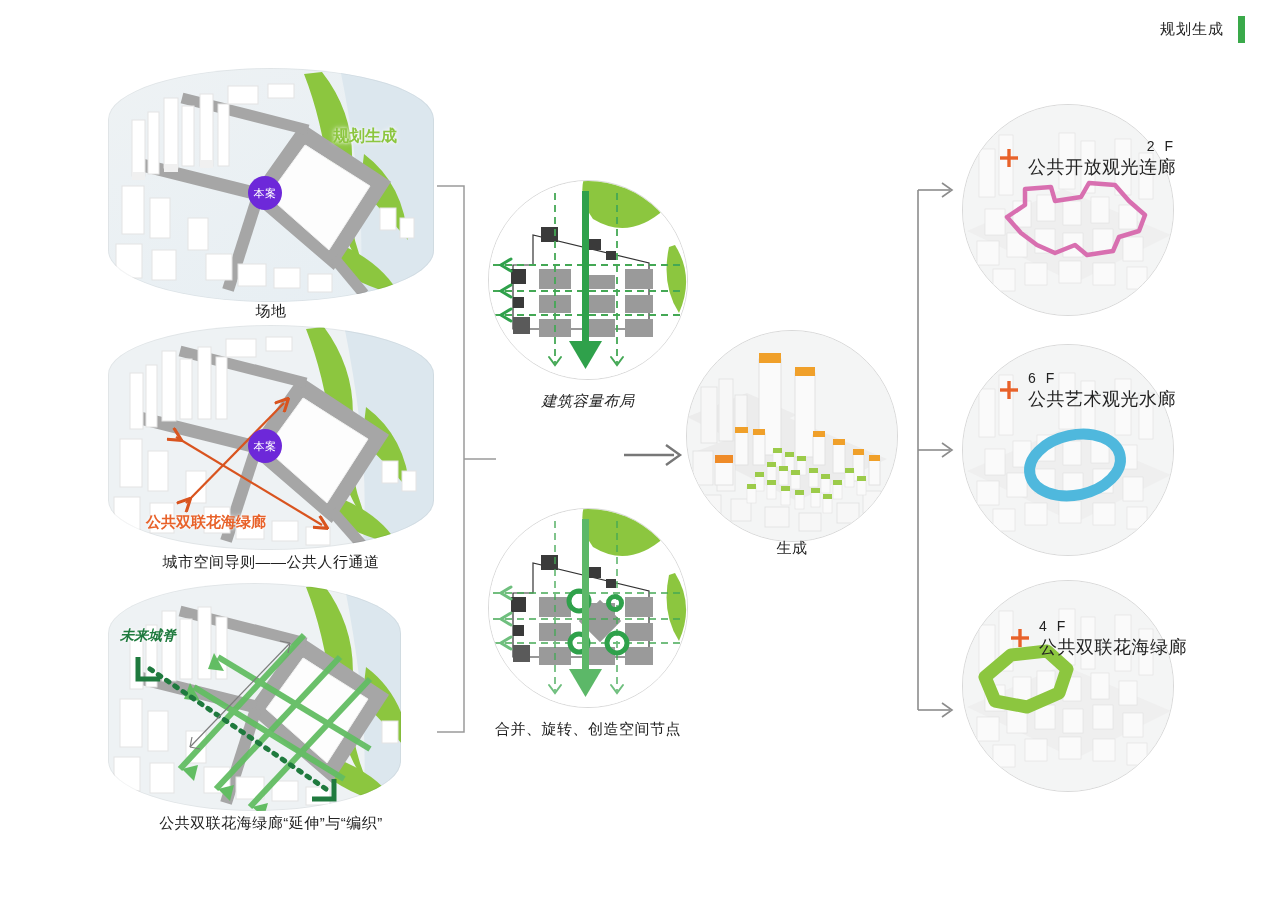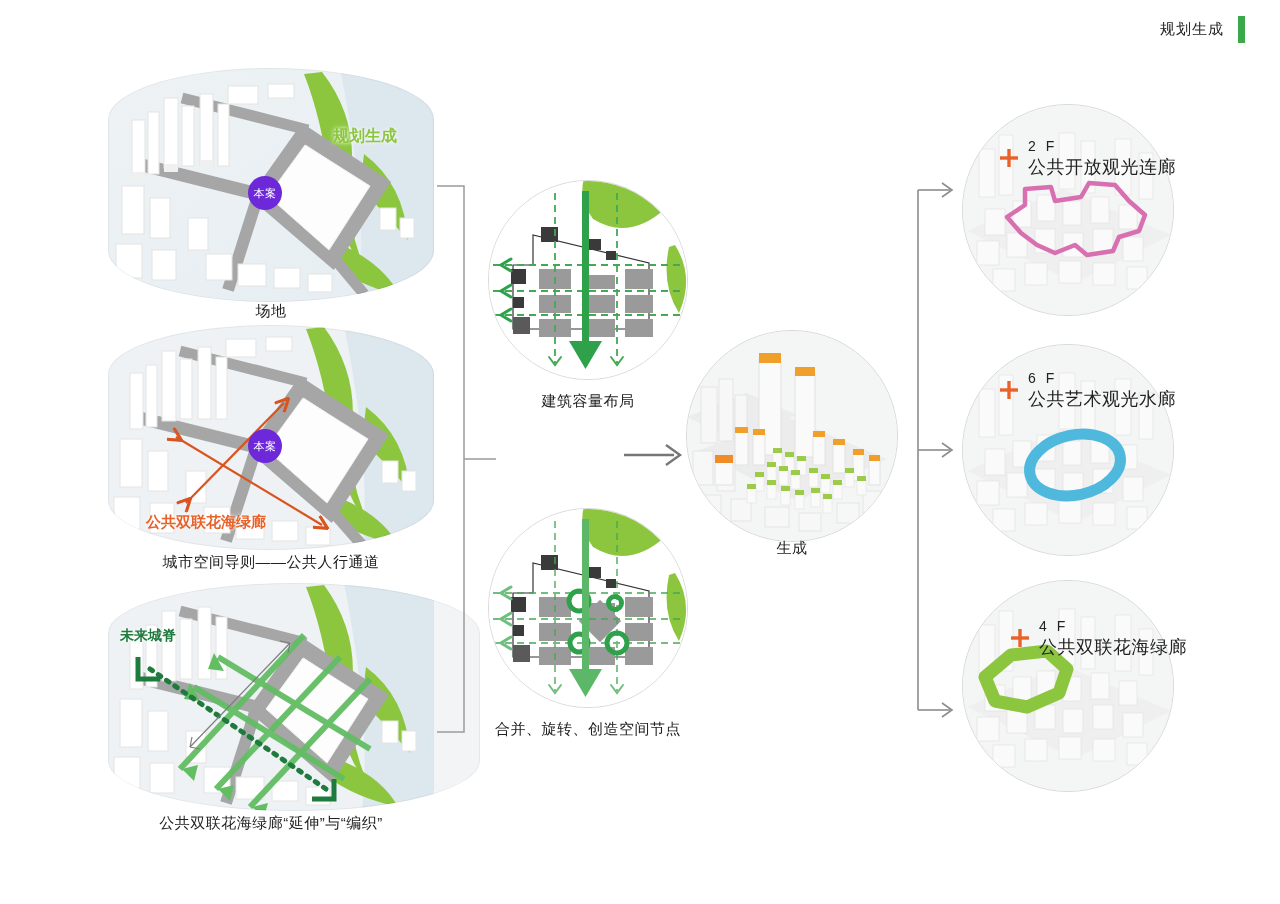--- a/index.html
+++ b/index.html
@@ -195,21 +195,21 @@
       </svg>
       <div class="badge" style="left:140px; top:104px;">
         <span>本案</span>
       </div>
       <div class="img-label label-orange" style="left:38px; top:188px;">公共双联花海绿廊</div>
     </div>
     <div class="caption" style="top:228px;">城市空间导则——公共人行通道</div>
   </div>
 
   <div class="panel" style="left:108px; top:583px; width:326px; height:250px;">
-    <div class="lens" style="left:0; top:0; width:372px; height:228px;">
+    <div class="lens" style="left:0; top:0; width:293px; height:228px;font-style:italic;">
       <svg width="326" height="228" viewBox="0 0 326 228">
         <rect width="326" height="228" fill="#eef2f4"></rect>
         <path d="M236 0 L326 0 L326 228 L254 228 Q264 142 236 0 Z" fill="#dce7ee"></path>
         <path d="M216 2 Q250 48 244 104 Q238 156 264 210 Q232 166 223 108 Q216 50 198 4 Z" fill="#8cc63f"></path>
         <path d="M258 84 Q298 114 302 170 Q274 138 254 118 Z" fill="#8cc63f"></path>
         <path d="M230 176 Q274 194 290 224 Q246 214 220 194 Z" fill="#8cc63f"></path>
         <g stroke="#a6a6a6" fill="none">
           <path d="M150 126 L194 64 L270 114 L222 188 Z" stroke-width="16"></path>
           <path d="M28 94 L148 124" stroke-width="13"></path>
           <path d="M72 28 L198 60" stroke-width="11"></path>
@@ -328,21 +328,21 @@
           <path d="M60 176 L66 184 L72 176"></path>
           <path d="M122 176 L128 184 L134 176"></path>
         </g>
 
         <g fill="#2fa14b">
           <rect x="93" y="10" width="7" height="160"></rect>
           <path d="M80 160 L113 160 L96.5 188 Z"></path>
         </g>
       </svg>
     </div>
-    <div class="caption" style="top:212px;">建筑容量布局</div>
+    <div class="caption" style="top:212px;font-style:italic;">建筑容量布局</div>
   </div>
 
   <div class="panel" style="left:488px; top:508px; width:200px; height:230px;">
     <div class="disc" style="left:0; top:0; width:200px; height:200px;">
       <svg width="200" height="200" viewBox="0 0 200 200">
         <rect width="200" height="200" fill="#ffffff"></rect>
         <path d="M96 -6 Q150 -10 176 28 Q140 60 104 38 Q88 16 96 -6 Z" fill="#8cc63f"></path>
         <path d="M186 64 Q206 96 190 132 Q172 104 180 66 Z" fill="#8cc63f"></path>
         <path d="M44 54 L44 84 L24 84 L24 148 L160 148 L160 82 L44 54 Z" fill="none" stroke="#333" stroke-width="1.2"></path>
         <g fill="#9a9a9a">
@@ -512,21 +512,21 @@
         <path d="M10 10 L42 10"></path>
           <path d="M34 3 L44 10 L34 17"></path>
         <path d="M10 270 L42 270"></path>
           <path d="M34 263 L44 270 L34 277"></path>
         <path d="M10 530 L42 530"></path>
           <path d="M34 523 L44 530 L34 537"></path>
       </g>
     </svg>
   </div>
 
-  <div class="panel" style="left:962px; top:104px; width:212px; height:212px;">
+  <div class="panel" style="left:962px; top:104px; width:212px; height:212px;text-align:right;">
     <div class="disc photo" style="left:0; top:0; width:212px; height:212px;">
       <svg width="212" height="212" viewBox="0 0 212 212">
         <rect width="212" height="212" fill="#f4f5f5"></rect>
         <g fill="#efefef">
             <path d="M4 126 L100 84 L208 130 L112 178 Z"></path>
           </g>
         <g fill="#fafafa" stroke="#e3e3e3" stroke-width=".7">
           <rect x="16" y="44" width="16" height="48"></rect>
             <rect x="36" y="30" width="14" height="60"></rect>
           <rect x="96" y="28" width="16" height="56"></rect>

